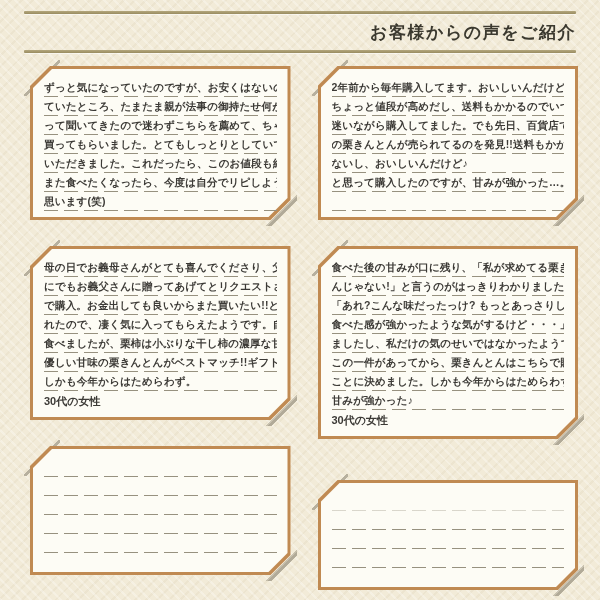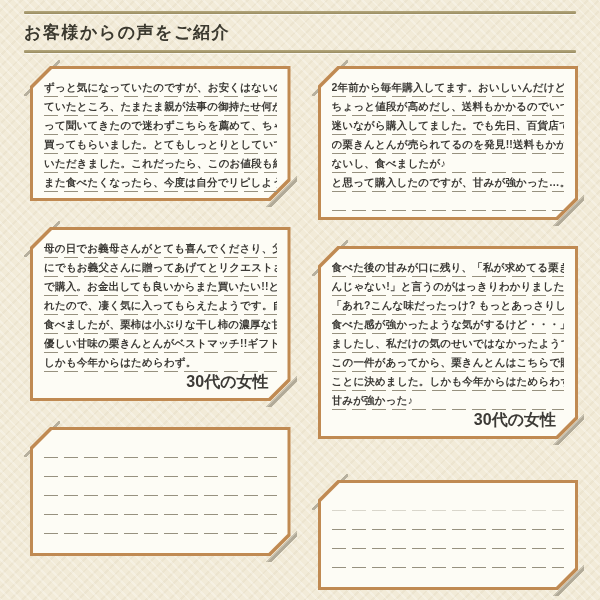--- a/index.html
+++ b/index.html
@@ -12,21 +12,21 @@
     position: relative;
     width: 600px;
     height: 600px;
     overflow: hidden;
     background-color: #f2ebd8;
     background-image:
       repeating-linear-gradient(45deg, rgba(255,255,255,0.28) 0 2px, rgba(255,255,255,0) 2px 7px),
       repeating-linear-gradient(-45deg, rgba(187,170,132,0.10) 0 2px, rgba(187,170,132,0) 2px 8px);
   }
   
-  .header { margin: 11px 24px 0 24px; text-align: left; }
+  .header { margin: 11px 24px 0 24px; text-align: right; }
   .rule {
     height: 3px;
     background: linear-gradient(#b4a77d, #998c60);
     box-shadow: 0 1px 0 rgba(255,255,255,0.55);
     border-radius: 1px;
   }
   .title {
     font-size: 17px;
     font-weight: bold;
     color: #3b392f;
@@ -74,23 +74,22 @@
     overflow: hidden;
     background-image: repeating-linear-gradient(to right, #97917f 0 14px, rgba(0,0,0,0) 14px 20px);
     background-size: 100% 1px;
     background-position: 0 bottom;
     background-repeat: no-repeat;
   }
   .line.faint { background-image: repeating-linear-gradient(to right, rgba(151,145,127,0.35) 0 14px, rgba(0,0,0,0) 14px 20px); }
   .author {
     height: 20px;
     line-height: 20px;
-    text-align: right;
     padding-right: 8px;
-    font-size: 16px;
+    font-size: 11px;
     font-weight: bold;
     color: #3c3a36;
   }
   .pad-bottom { padding-bottom: 22px; }
   .offset-down { margin-top: 15px; }
 </style>
 </head>
 <body>
 
 <div class="page">
@@ -109,20 +108,21 @@
         <div class="fold fold-tl"></div>
         <div class="fold fold-br"></div>
         <div class="card-bg"></div>
         <div class="card-content">
           <div class="line">ずっと気になっていたのですが、お安くはないので迷っ</div>
           <div class="line">ていたところ、たまたま親が法事の御持たせ何がいい？</div>
           <div class="line">って聞いてきたので迷わずこちらを薦めて、ちゃっかり</div>
           <div class="line">買ってもらいました。とてもしっとりとしていて美味しく</div>
           <div class="line">いただきました。これだったら、このお値段も納得です。</div>
           <div class="line">また食べたくなったら、今度は自分でリピしようと</div>
+          <div class="line">思います(笑)</div>
         </div>
       </div>
 
       <div class="card">
         <div class="fold fold-tl"></div>
         <div class="fold fold-br"></div>
         <div class="card-bg"></div>
         <div class="card-content">
           <div class="line">母の日でお義母さんがとても喜んでくださり、父の日</div>
           <div class="line">にでもお義父さんに贈ってあげてとリクエストされたの</div>
@@ -154,21 +154,21 @@
 
       <div class="card">
         <div class="fold fold-tl"></div>
         <div class="fold fold-br"></div>
         <div class="card-bg"></div>
         <div class="card-content">
           <div class="line">2年前から毎年購入してます。おいしいんだけど、</div>
           <div class="line">ちょっと値段が高めだし、送料もかかるのでいつも</div>
           <div class="line">迷いながら購入してました。でも先日、百貨店で他店</div>
           <div class="line">の栗きんとんが売られてるのを発見!!送料もかから</div>
-          <div class="line">ないし、食べましたが♪</div>
+          <div class="line">ないし、おいしいんだけど♪</div>
           <div class="line">と思って購入したのですが、甘みが強かった…。</div>
           <div class="line"></div>
         </div>
       </div>
 
       <div class="card">
         <div class="fold fold-tl"></div>
         <div class="fold fold-br"></div>
         <div class="card-bg"></div>
         <div class="card-content">

